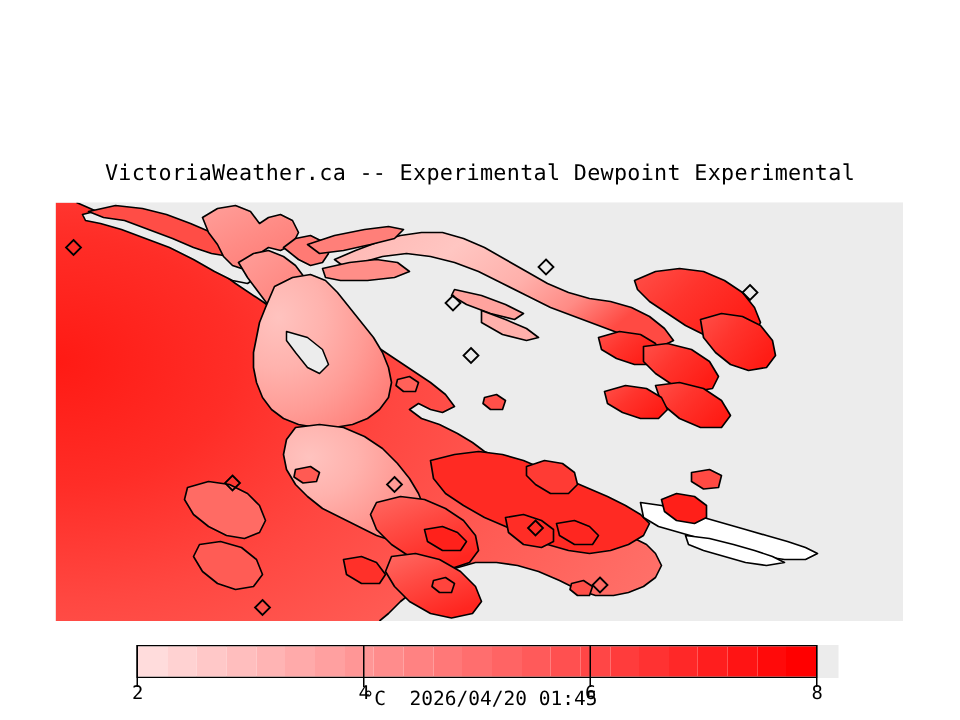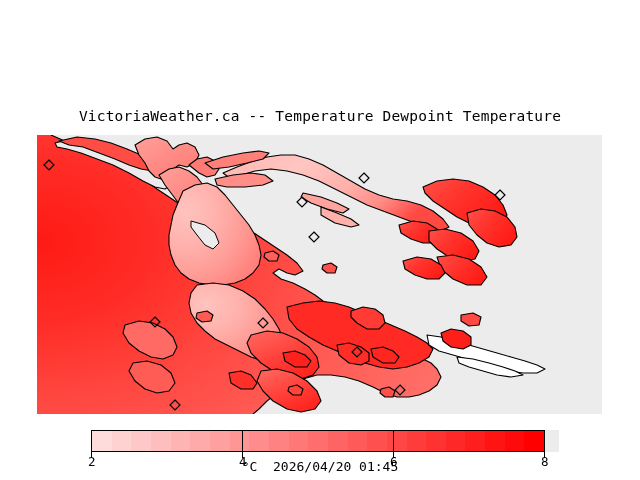--- a/index.html
+++ b/index.html
@@ -99,21 +99,21 @@
     left: 454px;
     top: 0;
     width: 14px;
     height: 22px;
     background: #ececec;
   }
 </style>
 </head>
 <body>
 
-<div class="plot-title">VictoriaWeather.ca -- Temperature Dewpoint Temperature</div>
+<div class="plot-title">VictoriaWeather.ca -- Experimental Dewpoint Experimental</div>
 
 <div class="map-frame">
   <svg class="map-svg" viewBox="0 0 565 279" preserveAspectRatio="none">
     <defs>
       <radialGradient id="gradSW" cx="0%" cy="38%" r="135%">
         <stop offset="0%" stop-color="#ff1a14"></stop>
         <stop offset="22%" stop-color="#ff2d27"></stop>
         <stop offset="42%" stop-color="#ff4741"></stop>
         <stop offset="62%" stop-color="#ff5c55"></stop>
         <stop offset="80%" stop-color="#ff6d66"></stop>

